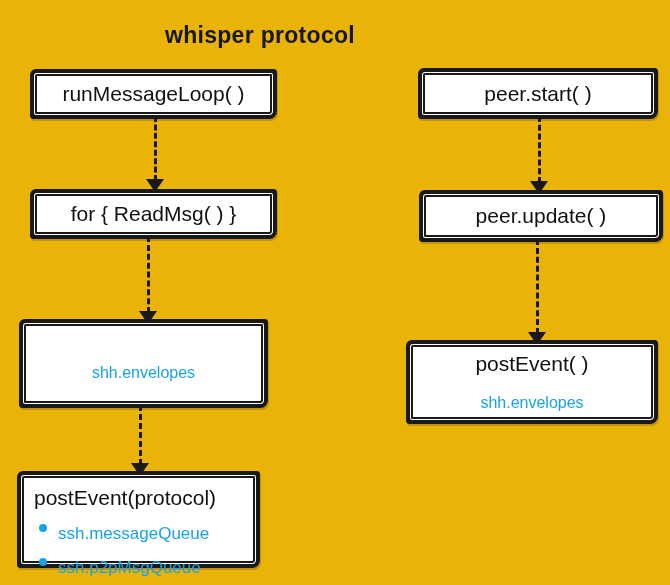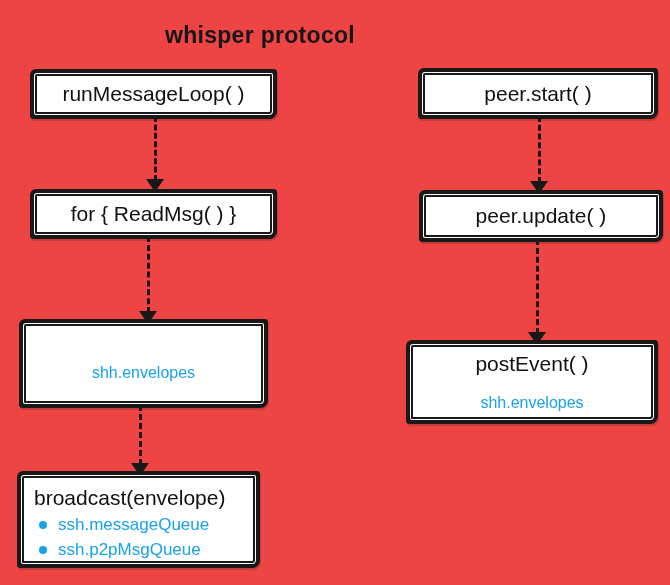--- a/index.html
+++ b/index.html
@@ -5,21 +5,21 @@
   html, body {
     margin: 0;
     padding: 0;
     background: #ffffff;
     font-family: "Liberation Sans", sans-serif;
   }
   .canvas {
     position: relative;
     width: 670px;
     height: 585px;
-    background: #ef4444;
+    background: #eab308;
     overflow: hidden;
   }
   .diagram-title {
     position: absolute;
     left: 60px;
     top: 22px;
     width: 400px;
     text-align: center;
     font-size: 23px;
     font-weight: 700;
@@ -51,22 +51,21 @@
     white-space: pre;
   }
   .node.left-align {
     align-items: flex-start;
     padding-left: 10px;
     justify-content: flex-start;
     padding-top: 8px;
   }
   .bullet-row {
     display: flex;
-    align-items: center;
-    margin-top: 5px;
+    margin-top: 14px;
   }
   .bullet-dot {
     width: 8px;
     height: 8px;
     border-radius: 50%;
     margin: 0 11px 0 5px;
     flex: 0 0 auto;
   }
   .bullet-text {
     font-size: 17px;
@@ -139,21 +138,21 @@
   <div class="node" id="node-l3">
     <span class="node-sublabel accent" style="color: rgb(24, 162, 232);">shh.envelopes</span>
   </div>
 
   <div class="arrow" id="arrow-l3">
     <span class="arrow-shaft"></span>
     <span class="arrow-head"></span>
   </div>
 
   <div class="node left-align" id="node-l4">
-    <span class="node-label">broadcast(envelope)</span>
+    <span class="node-label">postEvent(protocol)</span>
     <span class="bullet-row">
       <span class="bullet-dot accent-bg" style="background: rgb(24, 162, 232);"></span>
       <span class="bullet-text accent" style="color: rgb(24, 162, 232);">ssh.messageQueue</span>
     </span>
     <span class="bullet-row">
       <span class="bullet-dot accent-bg" style="background: rgb(24, 162, 232);"></span>
       <span class="bullet-text accent" style="color: rgb(24, 162, 232);">ssh.p2pMsgQueue</span>
     </span>
   </div>
 

